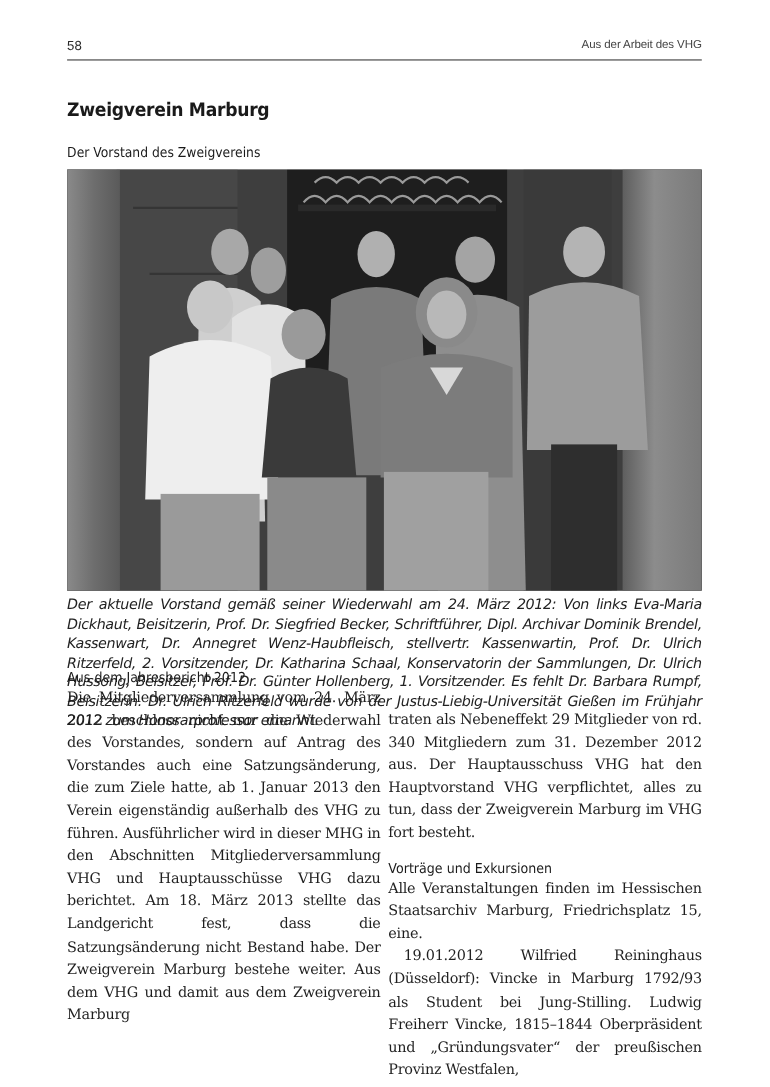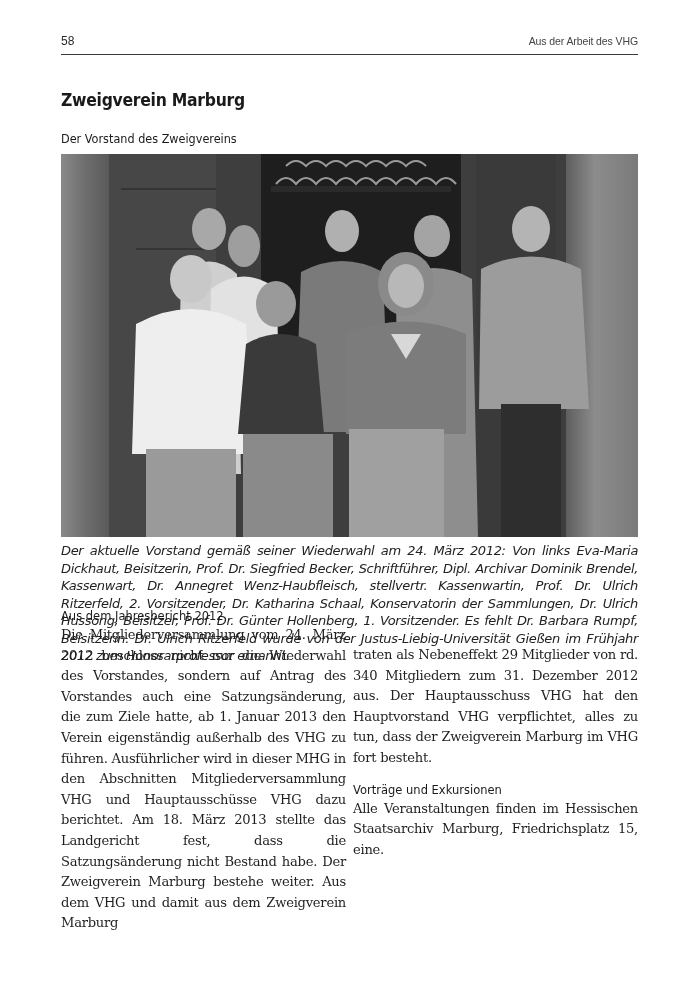--- a/index.html
+++ b/index.html
@@ -97,13 +97,14 @@
 <div class="col left">
   <h3>Aus dem Jahresbericht 2012</h3>
   <p>Die Mitgliederversammlung vom 24. März 2012 beschloss nicht nur die Wiederwahl des Vorstandes, sondern auf Antrag des Vorstandes auch eine Satzungsänderung, die zum Ziele hatte, ab 1. Januar 2013 den Verein eigenständig außerhalb des VHG zu führen. Ausführlicher wird in dieser MHG in den Abschnitten Mitgliederversammlung VHG und Hauptausschüsse VHG dazu berichtet. Am 18. März 2013 stellte das Landgericht fest, dass die Satzungsänderung nicht Bestand habe. Der Zweigverein Marburg bestehe weiter. Aus dem VHG und damit aus dem Zweigverein Marburg</p>
 </div>
 
 <div class="col right">
   <p>traten als Nebeneffekt 29 Mitglieder von rd. 340 Mitgliedern zum 31. Dezember 2012 aus. Der Hauptausschuss VHG hat den Hauptvorstand VHG verpflichtet, alles zu tun, dass der Zweigverein Marburg im VHG fort besteht.</p>
   <div class="gap"></div>
   <h3>Vorträge und Exkursionen</h3>
   <p>Alle Veranstaltungen finden im Hessischen Staatsarchiv Marburg, Friedrichsplatz 15, eine.</p>
+  <p class="indent">19.01.2012 Wilfried Reininghaus (Düsseldorf): Vincke in Marburg 1792/93 als Student bei Jung-Stilling. Ludwig Freiherr Vincke, 1815–1844 Oberpräsident und „Gründungsvater“ der preußischen Provinz Westfalen,</p>
 </div>
 
 </body></html>

